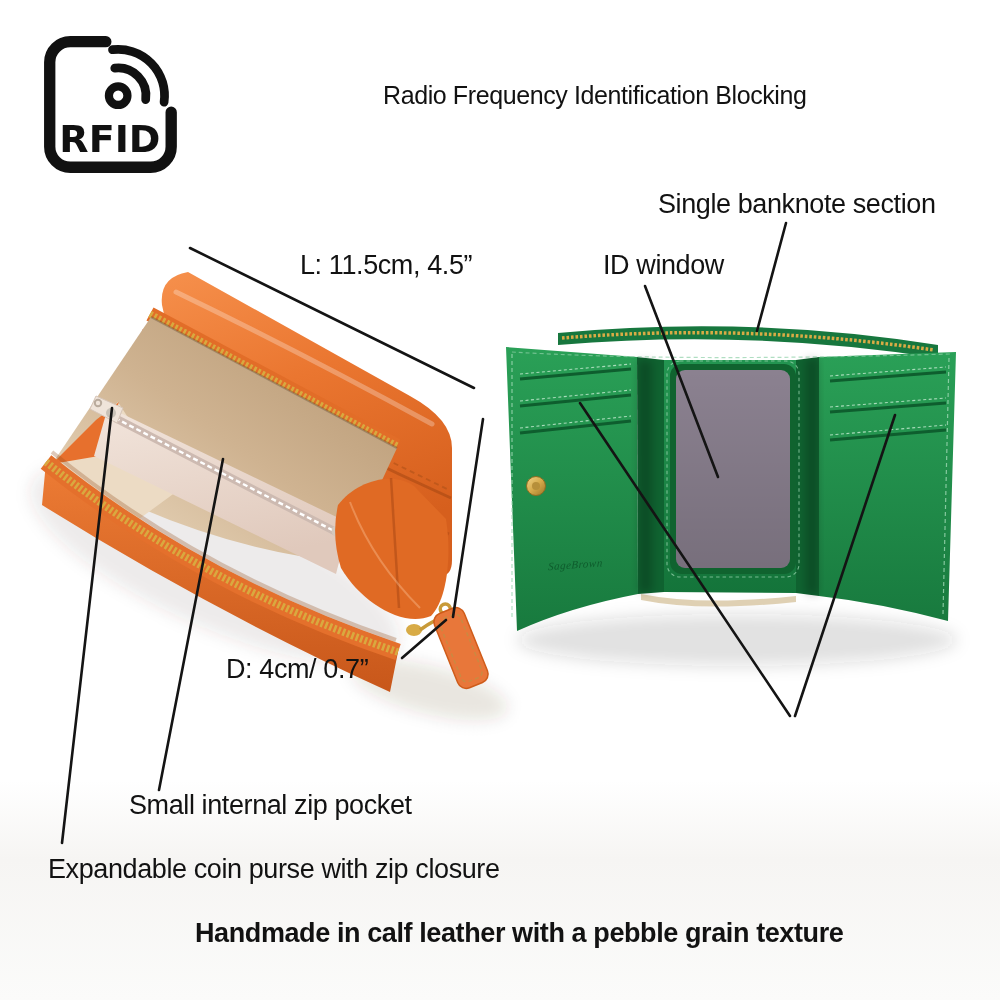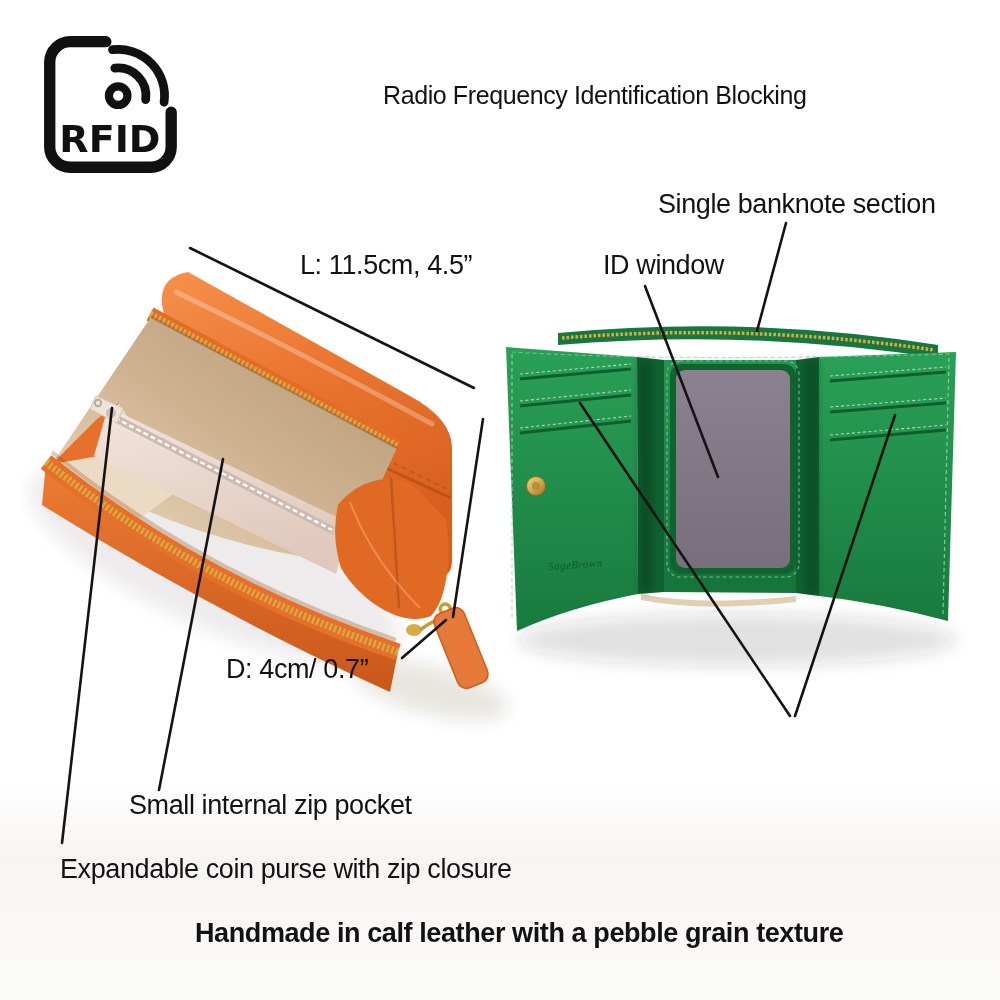--- a/index.html
+++ b/index.html
@@ -203,15 +203,15 @@
   </svg>
 
   <div class="brand-stamp">SageBrown</div>
 
   <div class="note" style="left:383px;top:82px;font-size:25px;">Radio Frequency Identification Blocking</div>
   <div class="note" style="left:658px;top:190px;">Single banknote section</div>
   <div class="note" style="left:300px;top:251px;text-align:center;">L: 11.5cm, 4.5”</div>
   <div class="note" style="left:572px;top:251px;margin-left:31px;">ID window</div>
   <div class="note" style="left:226px;top:655px;">D: 4cm/ 0.7”</div>
   <div class="note" style="left:129px;top:791px;">Small internal zip pocket</div>
-  <div class="note" style="left:60px;top:855px;">Expandable coin purse with zip closure</div>
+  <div class="note" style="left:48px;top:855px;">Expandable coin purse with zip closure</div>
   <div class="note" style="left:195px;top:919px;font-weight:bold;">Handmade in calf leather with a pebble grain texture</div>
 </div>
 
 </body></html>

